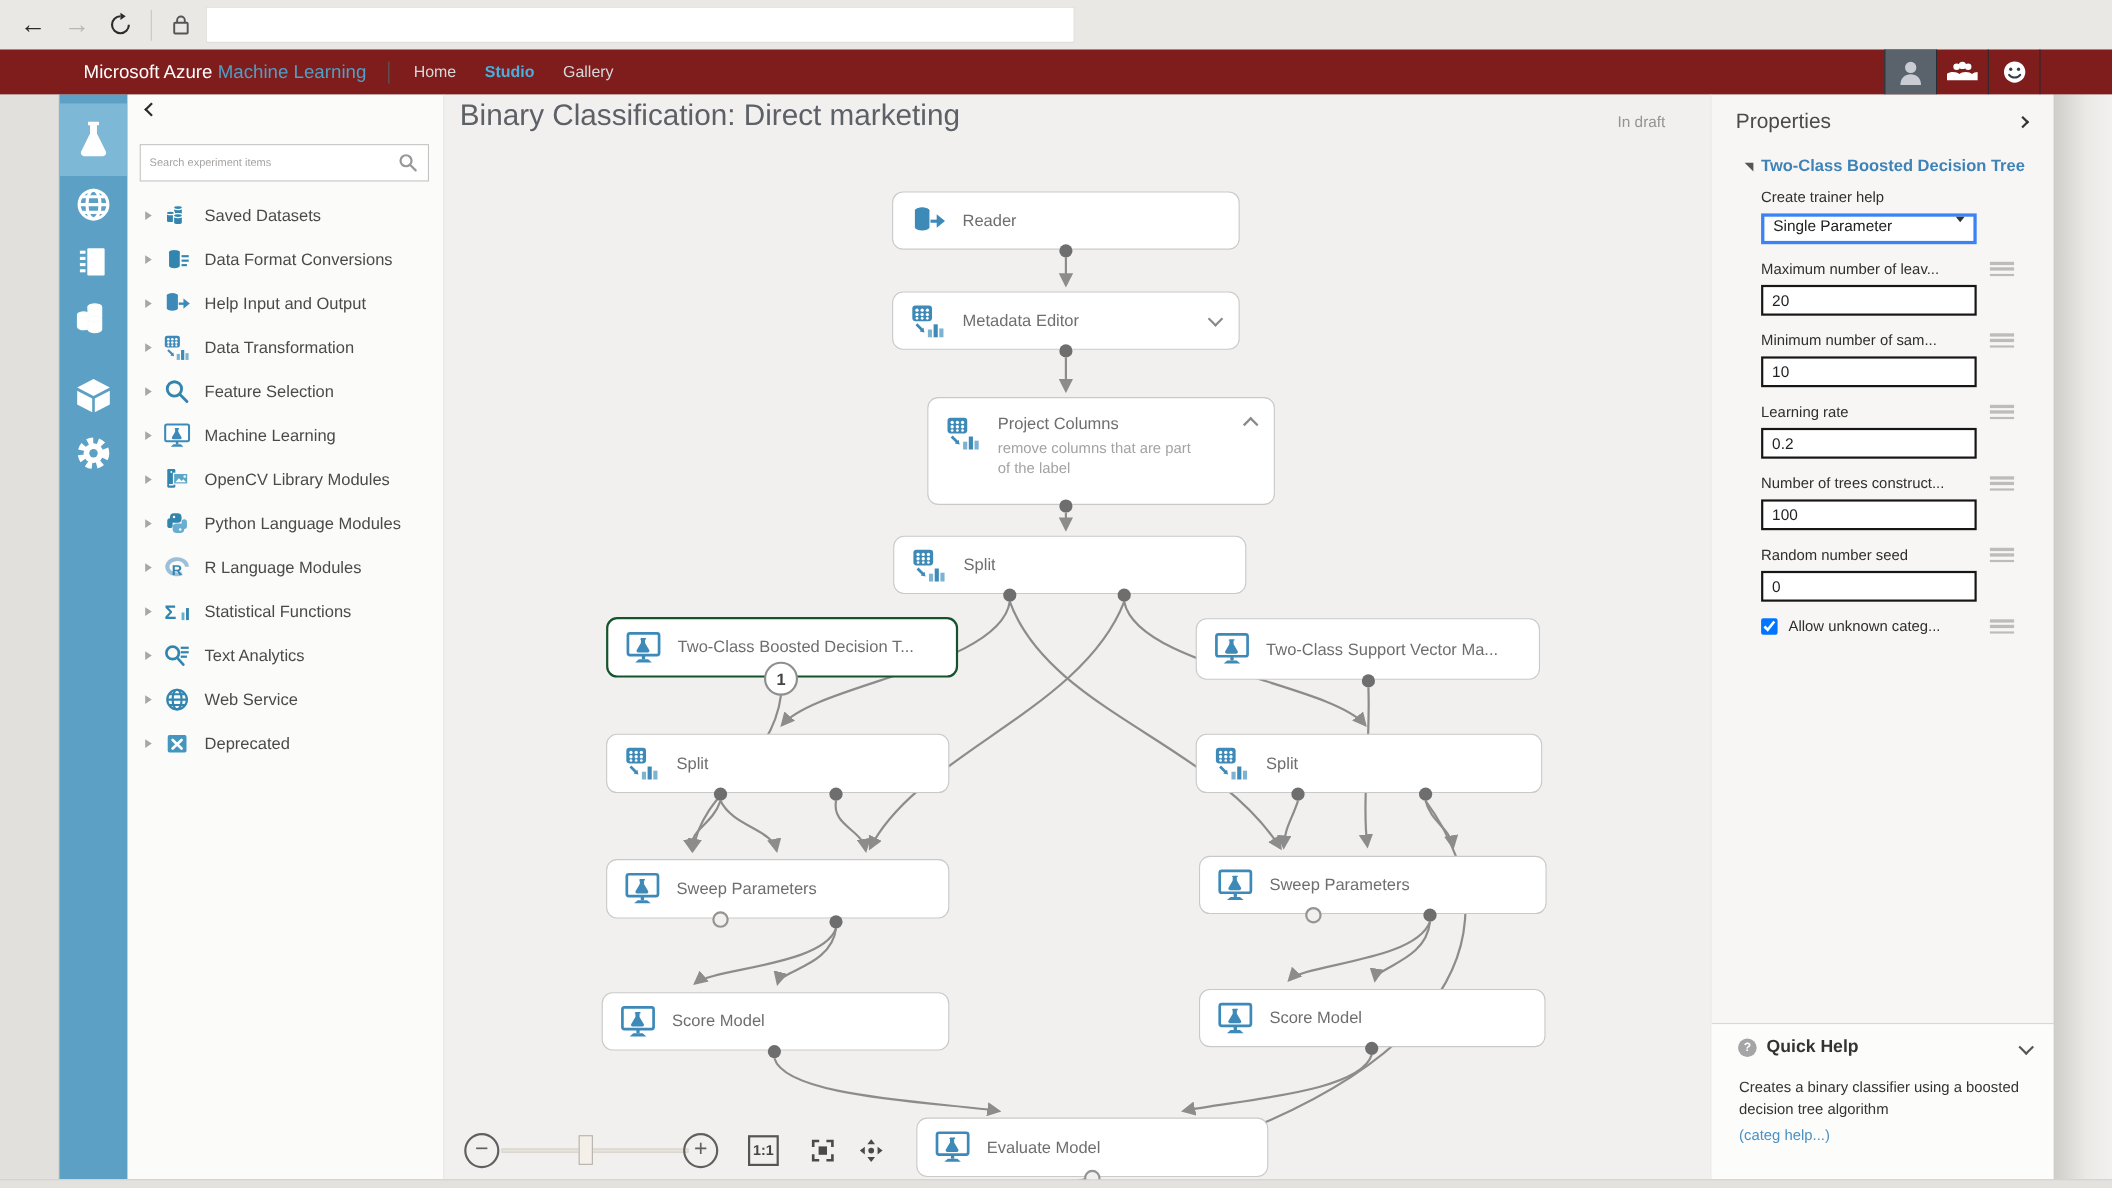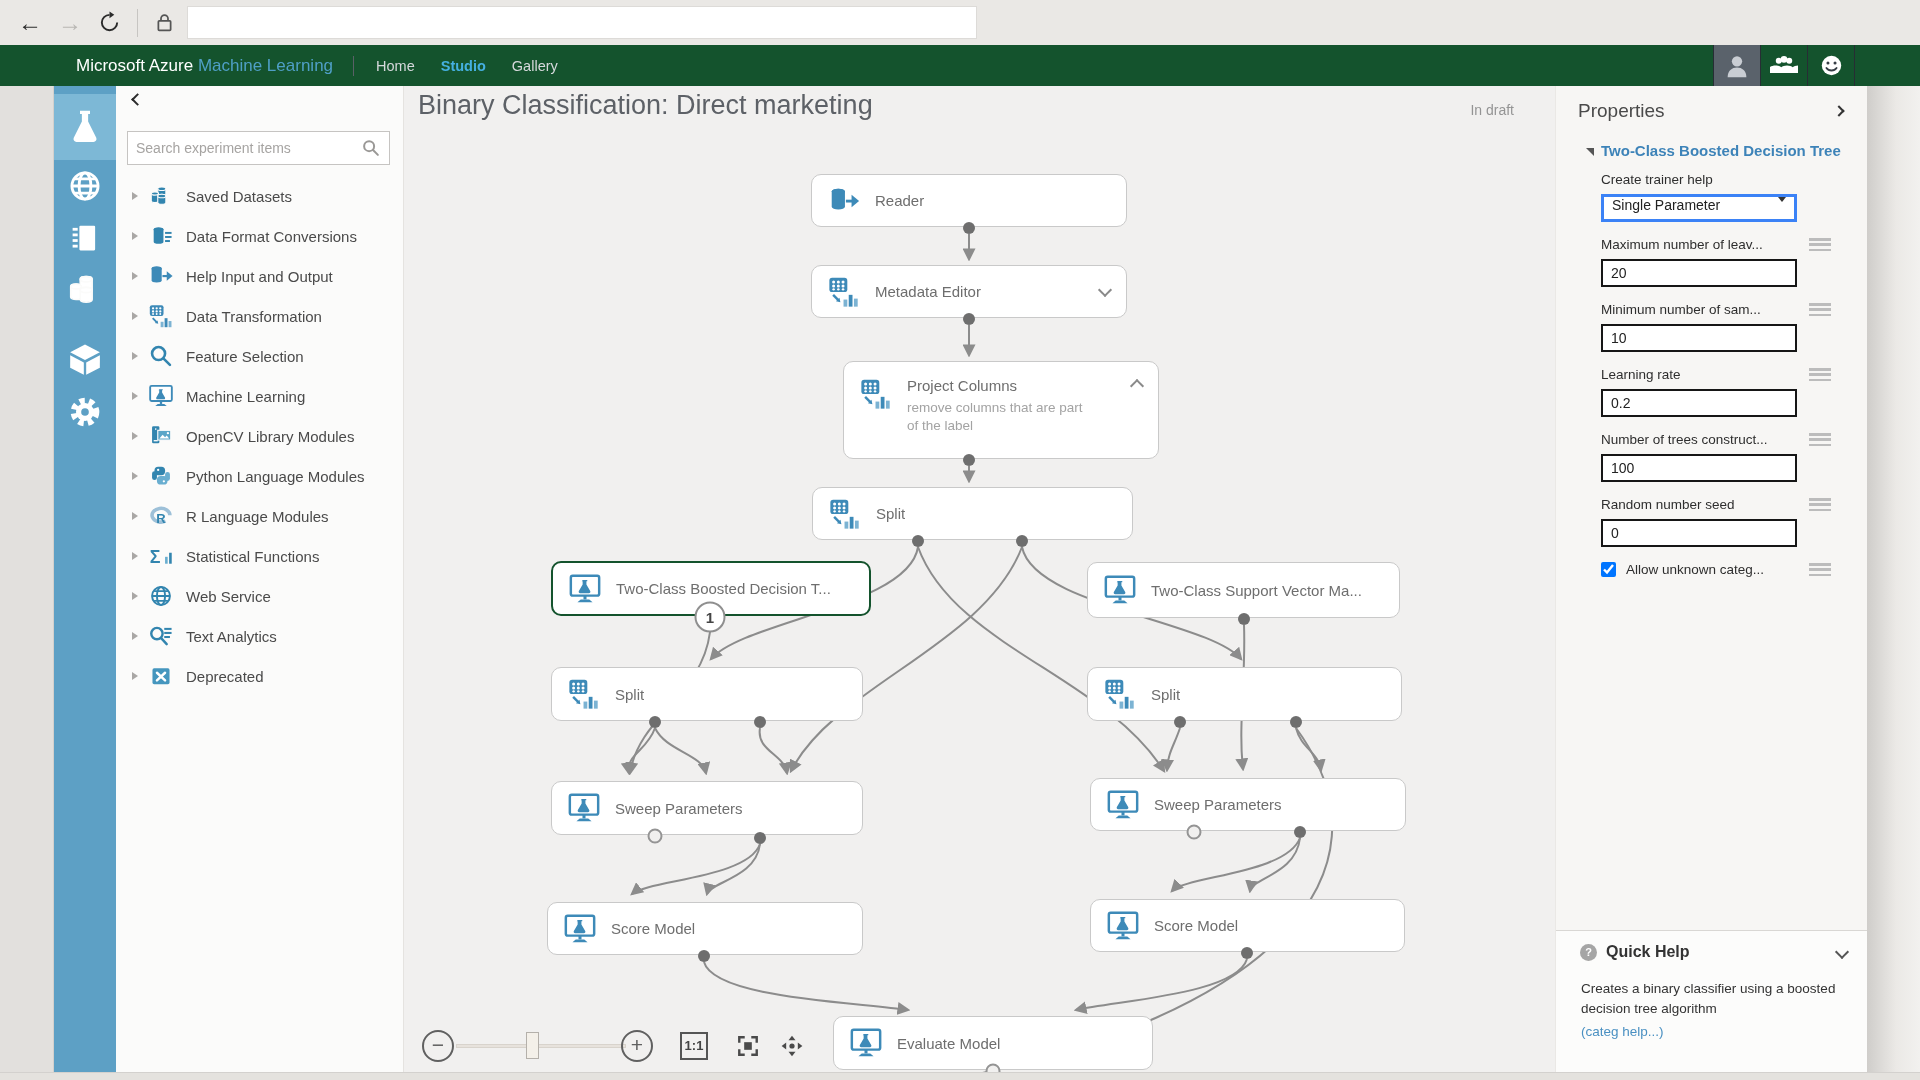--- a/index.html
+++ b/index.html
@@ -8,21 +8,21 @@
 
   
   .chrome { position:absolute; left:0; top:0; width:1920px; height:45px; background:#eae8e5; display:flex; align-items:center; }
   .nav-arrow { font-size:24px; line-height:1; margin-left:18px; color:#2b2b2b; cursor:pointer; }
   .nav-arrow.fwd { color:#b9b7b4; margin-left:16px; }
   .chrome svg.cicon { margin-left:16px; }
   .chrome-sep { width:1px; height:28px; background:#c7c5c2; margin-left:16px; }
   .addr { margin-left:12px; width:790px; height:33px; background:#ffffff; border:1px solid #dddbd8; font-size:13px; padding:0 10px; color:#333; }
 
   
-  .topbar { position:absolute; left:0; top:45px; width:1920px; height:41px; background:#14532d; display:flex; align-items:center; }
+  .topbar { position:absolute; left:0; top:45px; width:1920px; height:41px; background:#7f1d1d; display:flex; align-items:center; }
   .brand { margin-left:76px; font-size:17px; white-space:nowrap; }
   .brand .b1 { color:#ffffff; }
   .brand .b2 { color:#4f9fc6; }
   .tb-sep { width:1px; height:20px; background:#5a6067; margin:0 22px 0 20px; }
   .tb-nav { display:flex; gap:26px; font-size:14.5px; }
   .tb-nav .nav-it { color:#d6d9dc; cursor:pointer; }
   .tb-nav .nav-it.active { color:#45b0e0;font-weight:bold; }
   .tb-right { position:absolute; right:33px; top:0; height:41px; display:flex; }
   .tb-tile { width:47px; height:41px; display:flex; align-items:center; justify-content:center; border-left:1px solid #272d34; cursor:pointer; }
   .tb-tile.avatar-tile { background:#5a626b; }
@@ -32,21 +32,21 @@
   .lmargin { position:absolute; left:0; top:0; width:54px; height:986px; background:#e2e0dd; border-right:1px solid #d2d0cd; }
   .navstrip { position:absolute; left:54px; top:0; width:62px; height:986px; background:#5da0c5; }
   .strip-tile { width:62px; height:52px; display:flex; align-items:center; justify-content:center; color:#fff; cursor:pointer; }
   .strip-tile.active { height:66px; background:#7db8d6; }
 
   
   .palette { position:absolute; left:116px; top:0; width:288px; height:986px; background:#fbfbfa; border-right:1px solid #e5e3e0; }
   .pal-collapse { position:absolute; left:14px; top:8px; width:12px; height:12px; cursor:pointer; }
   .pal-collapse i { display:block; width:9px; height:9px; border-left:2.5px solid #2b2b2b; border-bottom:2.5px solid #2b2b2b; transform:rotate(45deg); margin:1px 0 0 3px; }
   .pal-search { position:absolute; left:11px; top:45px; width:263px; height:34px; border:1px solid #c6c4c2; background:#fff; display:flex; align-items:center; }
-  .pal-search input { flex:1; border:none; outline:none; font-size:14px; color:#555; padding:0 8px; background:transparent; font-family:"Liberation Sans",sans-serif; }
+  .pal-search input { flex:1; border:none; outline:none; font-size:10px; color:#555; padding:0 8px; background:transparent; font-family:"Liberation Sans",sans-serif; }
   .pal-search input::placeholder { color:#a6a4a2; }
   .pal-items { position:absolute; left:0; top:90px; width:288px; }
   .pal-item { height:40px; display:flex; align-items:center; padding-left:16px; cursor:pointer; }
   .expander { width:0; height:0; border-left:6px solid #a9a7a5; border-top:4.5px solid transparent; border-bottom:4.5px solid transparent; margin-right:10px; }
   .pal-ico { width:26px; height:26px; margin-right:12px; color:#3285af; flex:0 0 26px; }
   .pal-lbl { font-size:15px; color:#4a4a4a; white-space:nowrap; }
 
   
   .canvas { position:absolute; left:404px; top:0; width:1151px; height:986px; background:#f1f0ef; overflow:hidden; }
   .exp-title { position:absolute; left:14px; top:4px; font-size:27px; font-weight:300; color:#5d6167; }
@@ -454,30 +454,30 @@
         <div class="pal-item">
             <i class="expander"></i>
             <svg class="pal-ico">
               <use href="#i-sigma"></use>
             </svg>
             <span class="pal-lbl">Statistical Functions</span>
           </div>
         <div class="pal-item">
             <i class="expander"></i>
             <svg class="pal-ico">
+              <use href="#i-text"></use>
+            </svg>
+            <span class="pal-lbl">Text Analytics</span>
+          </div>
+        <div class="pal-item">
+            <i class="expander"></i>
+            <svg class="pal-ico">
               <use href="#i-globe"></use>
             </svg>
             <span class="pal-lbl">Web Service</span>
-          </div>
-        <div class="pal-item">
-            <i class="expander"></i>
-            <svg class="pal-ico">
-              <use href="#i-text"></use>
-            </svg>
-            <span class="pal-lbl">Text Analytics</span>
           </div>
         <div class="pal-item">
             <i class="expander"></i>
             <svg class="pal-ico">
               <use href="#i-deprecated"></use>
             </svg>
             <span class="pal-lbl">Deprecated</span>
           </div>
       </div>
     </div>

